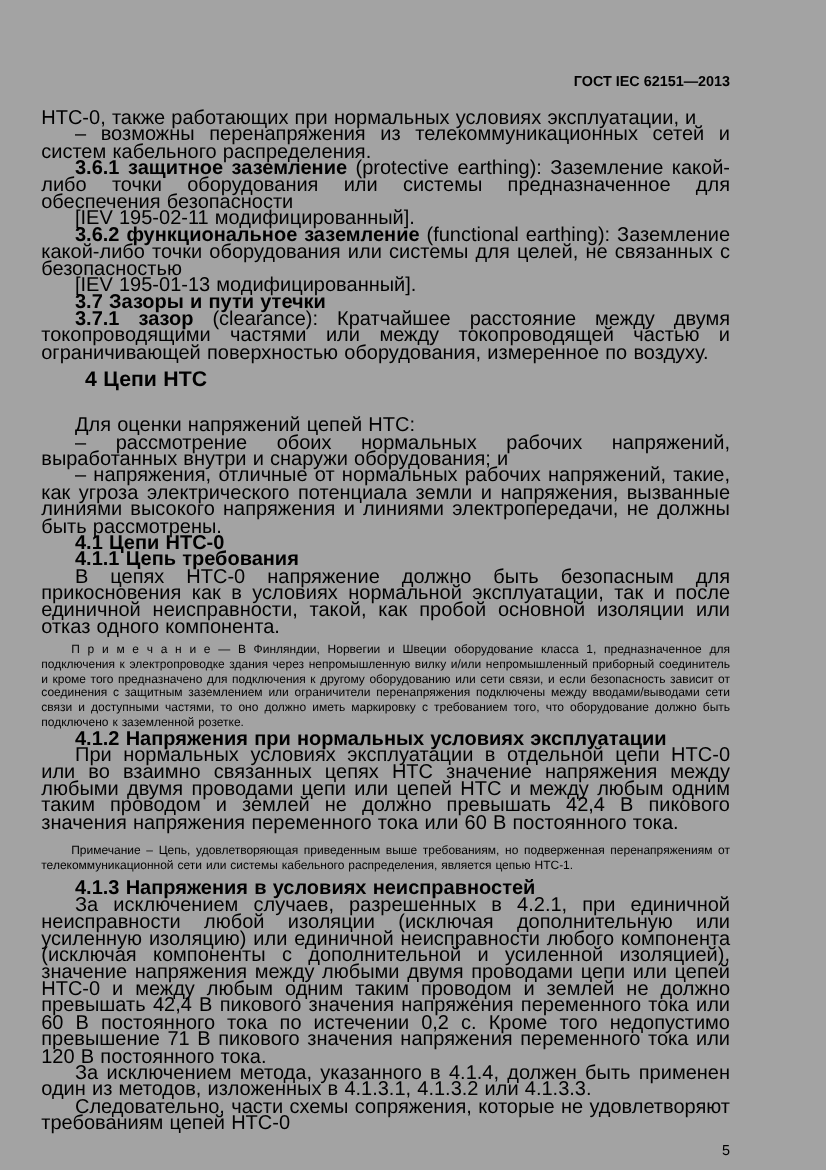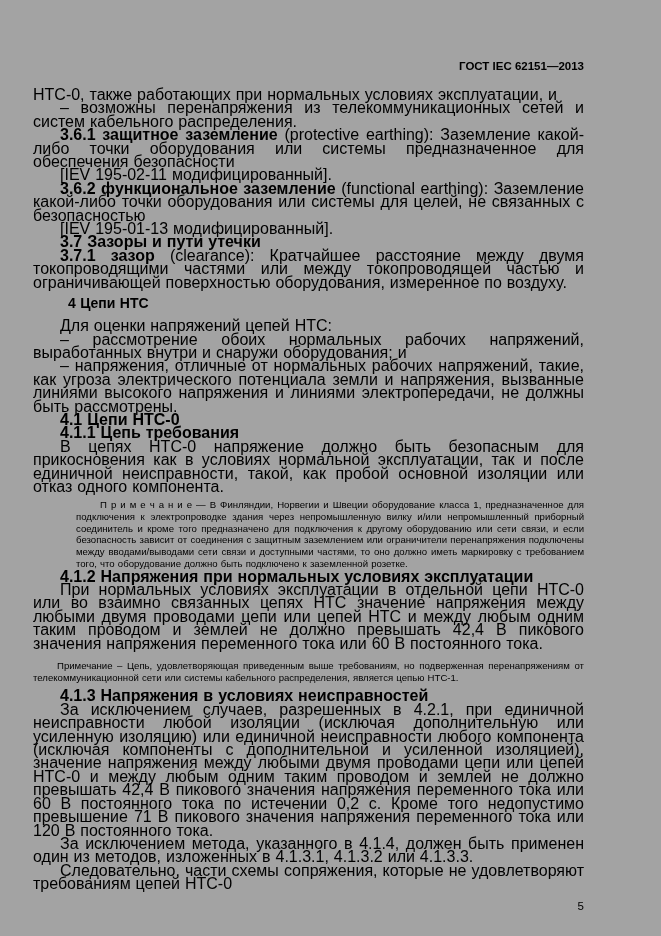--- a/index.html
+++ b/index.html
@@ -32,34 +32,34 @@
   .body-text p {
     margin: 0;
     font-size: 16px;
     line-height: 13.4px;
     text-align: justify;
     text-indent: 27px;
     word-spacing: 0.5px;
   }
   .body-text p.noindent { text-indent: 0; }
   .body-text p.h4 {
-    font-size: 14px;
+    font-size: 17px;
     line-height: 17px;
     font-weight: bold;
     text-align: left;
     text-indent: 35px;
     margin-top: 6px;
-    margin-bottom: 7px;
+    margin-bottom: 22px;
   }
   .body-text p.note {
     font-size: 9.6px;
     line-height: 11.7px;
     text-indent: 24px;
   }
-  .body-text p.gapt { margin-top: 6px; margin-left: 43px; }
+  .body-text p.gapt { margin-top: 6px; }
   .body-text p.gapt2 { margin-top: 10px; }
   .body-text p.gapb { margin-bottom: 6px; }
   .body-text p.it { font-style: italic; }
   .b { font-weight: bold; }
   .i { font-style: italic; }
   .page-number {
     text-align: right;
     font-size: 11.5px;
     line-height: 13px;
     margin-top: 9px;

